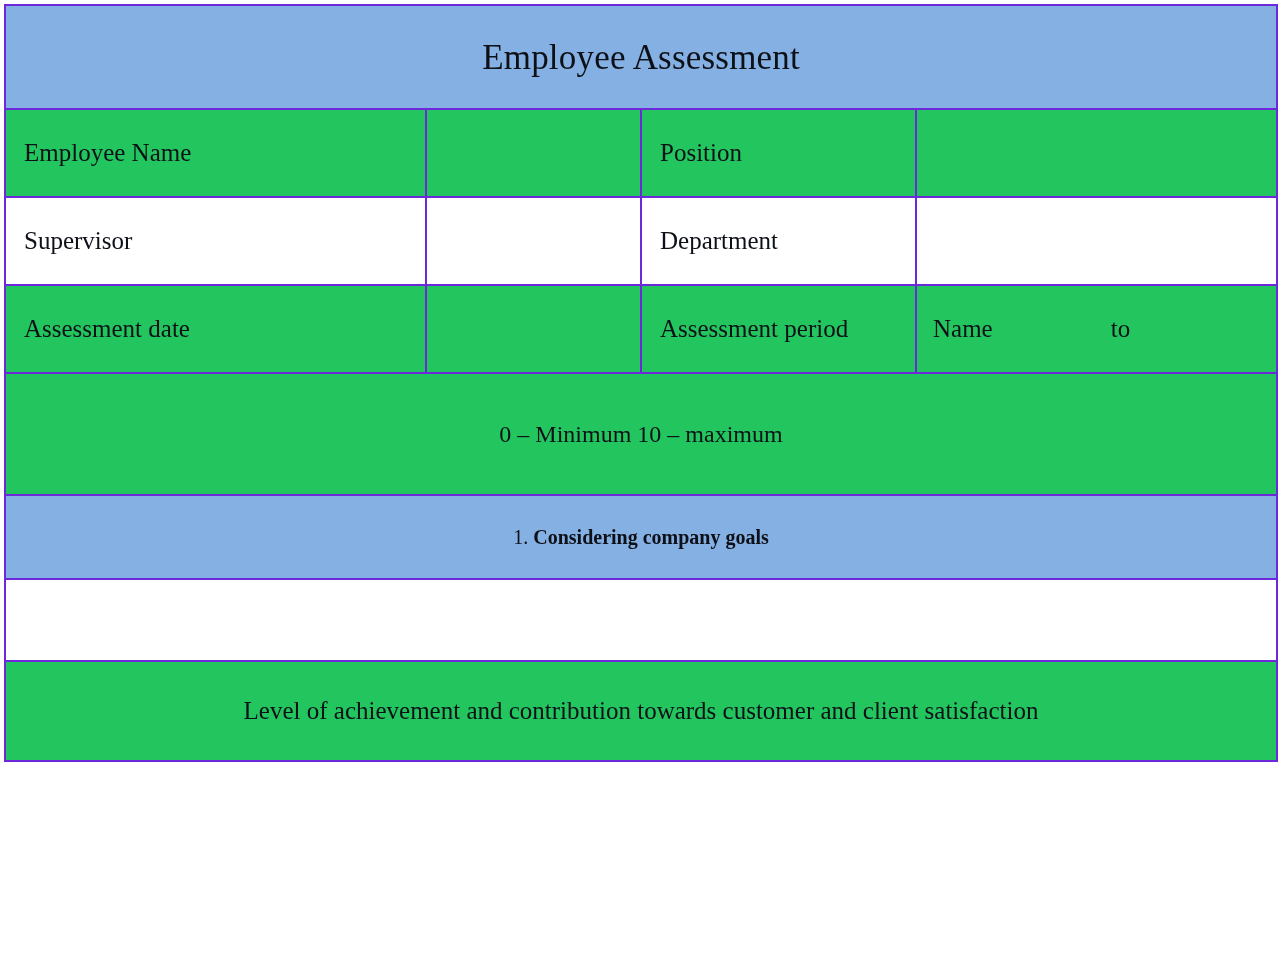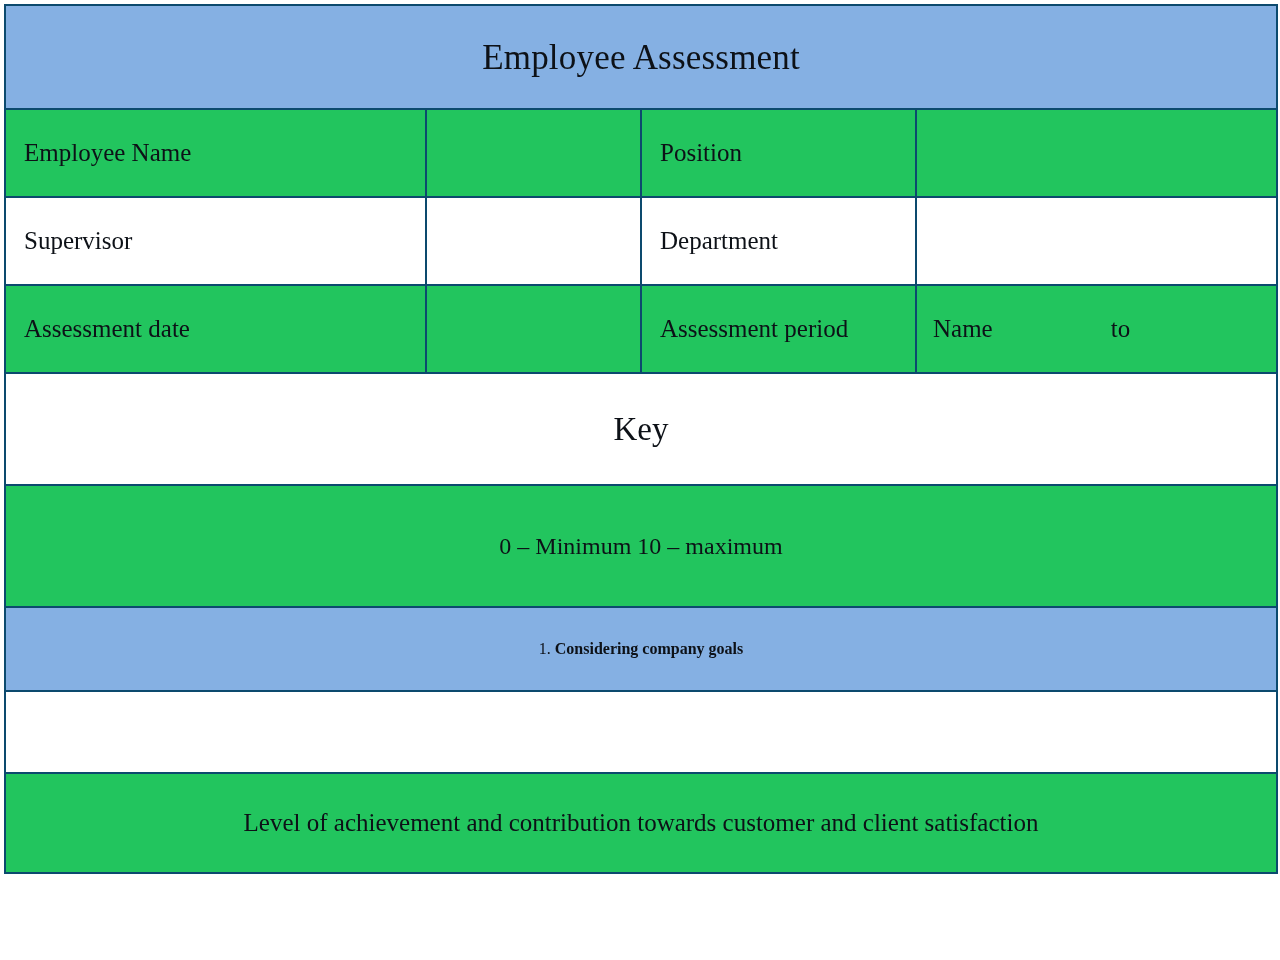--- a/index.html
+++ b/index.html
@@ -23,21 +23,21 @@
     background: #ffffff;
   }
 
   table.form {
     width: 1272px;
     border-collapse: collapse;
     table-layout: fixed;
   }
 
   table.form td {
-    border: 2px solid #0c4a6e;
+    border: 2px solid #6d28d9;
     padding: 12px;
     vertical-align: middle;
     box-sizing: border-box;
   }
 
   
   .fill-blue  { background: #85b0e3; }
   .fill-light { background: #22c55e; }
   .fill-white { background: #ffffff; }
 
@@ -84,21 +84,21 @@
   .scale-cell {
     height: 122px;
     text-align: center;
     font-size: 24px;
   }
 
   
   .section-cell {
     height: 84px;
     text-align: center;
-    font-size: 16px;
+    font-size: 20px;
   }
   .section-num { font-weight: normal; }
   .section-title { font-weight: bold; }
 
   
   .criteria-cell {
     height: 92px;
     text-align: center;
     font-size: 25px;
   }
@@ -147,25 +147,20 @@
 
       <tr>
         <td class="row-label fill-light">Assessment date</td>
         <td class="row-blank fill-light"></td>
         <td class="row-label fill-light">Assessment period</td>
         <td class="period-cell fill-light">
           <span class="from-w">Name</span><span class="gap-w"></span><span>to</span>
         </td>
       </tr>
 
-      <tr>
-        <td class="key-cell fill-white" colspan="4">
-          <span class="key-text">Key</span>
-        </td>
-      </tr>
 
       <tr>
         <td class="scale-cell fill-light" colspan="4">0 – Minimum 10 – maximum</td>
       </tr>
 
       <tr>
         <td class="section-cell fill-blue" colspan="4">
           <span class="section-num">1.</span>
           <span class="section-title">Considering company goals</span>
         </td>

